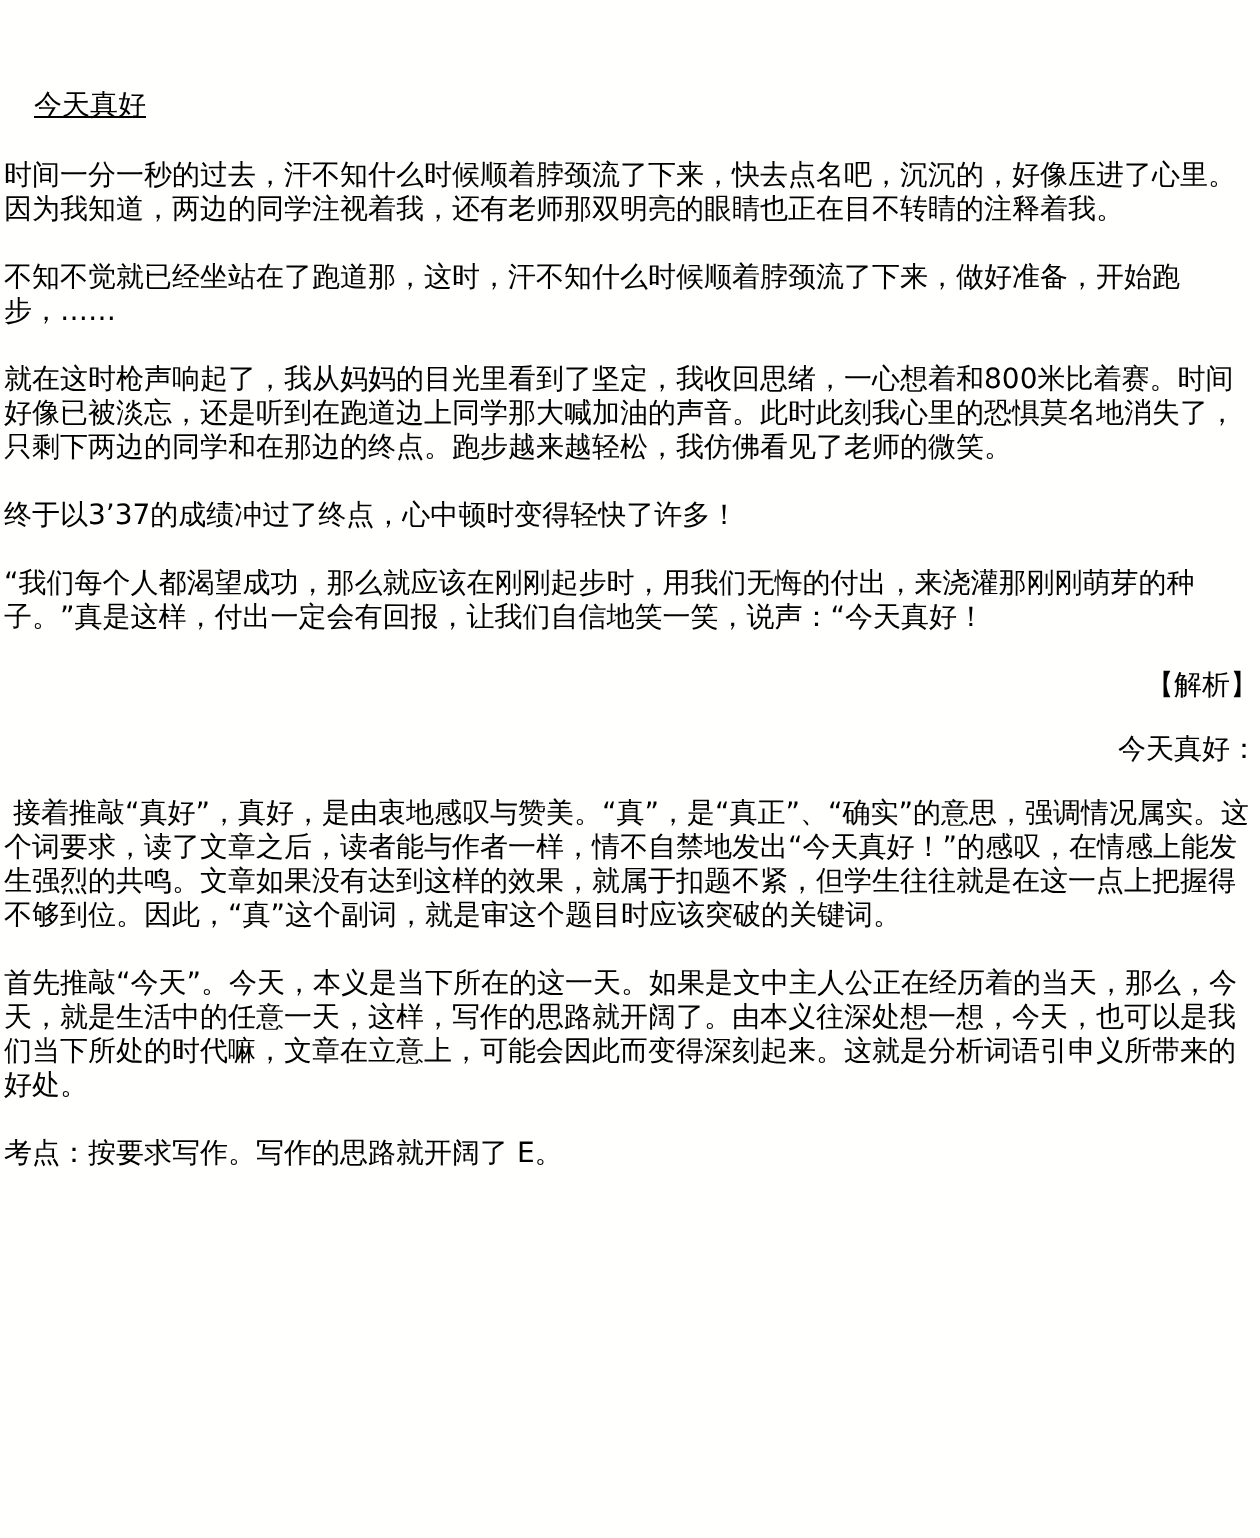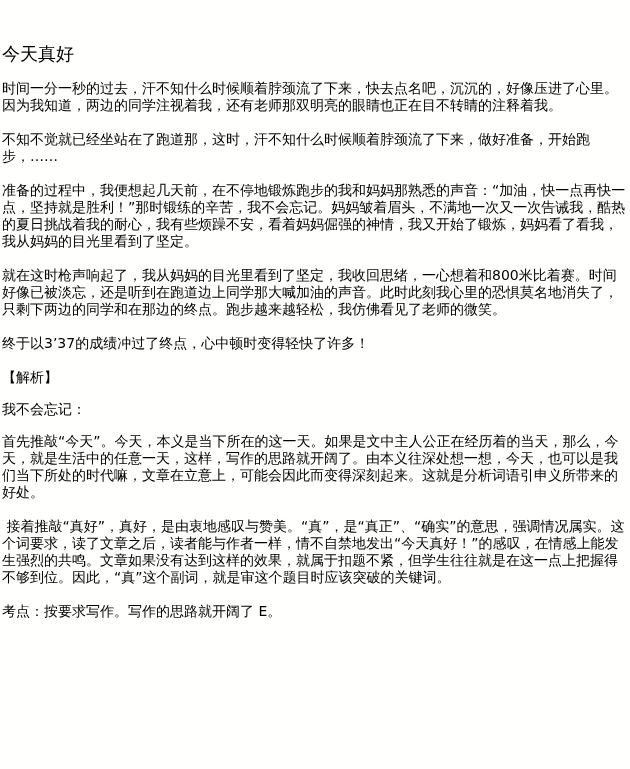--- a/index.html
+++ b/index.html
@@ -19,50 +19,52 @@
     padding: 45px 1px 20px 2px;
     overflow: hidden;
   }
   .para {
     margin: 0 0 17px 0;
     white-space: pre-wrap;
     word-break: break-all;
     text-align: left;
   }
   .title-para {
-    margin: 0 0 18px 0;
+    margin: 0 0 18px 15px;
     font-weight: normal;
-    font-size: 18px;
+    font-size: 14px;
+    text-decoration: underline;
   }
   .section-label {
     margin: 0 0 15px 0;
+    text-align: right;
   }
 </style>
 </head>
 <body>
 
 <div class="page">
 
   <p class="para title-para">今天真好</p>
 
 
   <p class="para">时间一分一秒的过去，汗不知什么时候顺着脖颈流了下来，快去点名吧，沉沉的，好像压进了心里。因为我知道，两边的同学注视着我，还有老师那双明亮的眼睛也正在目不转睛的注释着我。</p>
 
   <p class="para">不知不觉就已经坐站在了跑道那，这时，汗不知什么时候顺着脖颈流了下来，做好准备，开始跑步，……</p>
 
-  <p class="para">准备的过程中，我便想起几天前，在不停地锻炼跑步的我和妈妈那熟悉的声音：“加油，快一点再快一点，坚持就是胜利！”那时锻练的辛苦，我不会忘记。妈妈皱着眉头，不满地一次又一次告诫我，酷热的夏日挑战着我的耐心，我有些烦躁不安，看着妈妈倔强的神情，我又开始了锻炼，妈妈看了看我，我从妈妈的目光里看到了坚定。</p>
 
   <p class="para">就在这时枪声响起了，我从妈妈的目光里看到了坚定，我收回思绪，一心想着和800米比着赛。时间好像已被淡忘，还是听到在跑道边上同学那大喊加油的声音。此时此刻我心里的恐惧莫名地消失了，只剩下两边的同学和在那边的终点。跑步越来越轻松，我仿佛看见了老师的微笑。</p>
 
   <p class="para">终于以3’37的成绩冲过了终点，心中顿时变得轻快了许多！</p>
 
+  <p class="para">“我们每个人都渴望成功，那么就应该在刚刚起步时，用我们无悔的付出，来浇灌那刚刚萌芽的种子。”真是这样，付出一定会有回报，让我们自信地笑一笑，说声：“今天真好！</p>
 
   <p class="para section-label">【解析】</p>
 
-  <p class="para section-label">我不会忘记：</p>
+  <p class="para section-label">今天真好：</p>
+
+  <p class="para"> 接着推敲“真好”，真好，是由衷地感叹与赞美。“真”，是“真正”、“确实”的意思，强调情况属实。这个词要求，读了文章之后，读者能与作者一样，情不自禁地发出“今天真好！”的感叹，在情感上能发生强烈的共鸣。文章如果没有达到这样的效果，就属于扣题不紧，但学生往往就是在这一点上把握得不够到位。因此，“真”这个副词，就是审这个题目时应该突破的关键词。</p>
 
   <p class="para">首先推敲“今天”。今天，本义是当下所在的这一天。如果是文中主人公正在经历着的当天，那么，今天，就是生活中的任意一天，这样，写作的思路就开阔了。由本义往深处想一想，今天，也可以是我们当下所处的时代嘛，文章在立意上，可能会因此而变得深刻起来。这就是分析词语引申义所带来的好处。</p>
-
-  <p class="para"> 接着推敲“真好”，真好，是由衷地感叹与赞美。“真”，是“真正”、“确实”的意思，强调情况属实。这个词要求，读了文章之后，读者能与作者一样，情不自禁地发出“今天真好！”的感叹，在情感上能发生强烈的共鸣。文章如果没有达到这样的效果，就属于扣题不紧，但学生往往就是在这一点上把握得不够到位。因此，“真”这个副词，就是审这个题目时应该突破的关键词。</p>
 
   <p class="para">考点：按要求写作。写作的思路就开阔了 E。</p>
 
 </div>
 
 </body></html>

